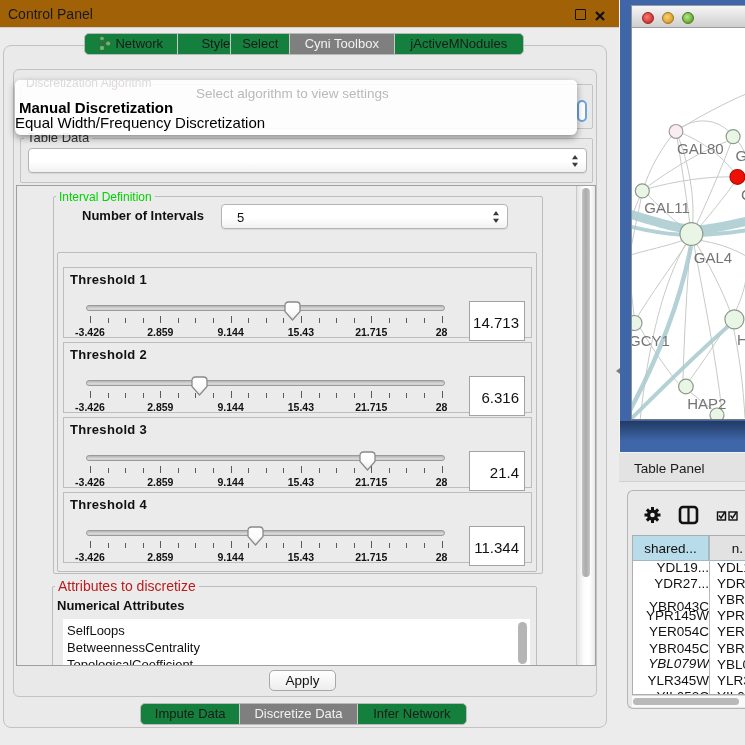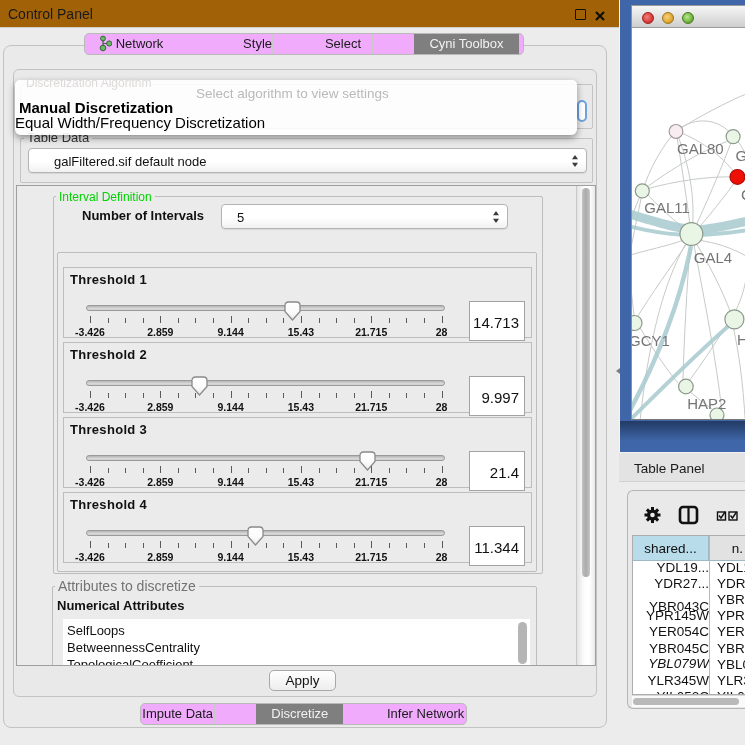--- a/index.html
+++ b/index.html
@@ -8,21 +8,21 @@
 .abs { position:absolute; }
 
 
 #cp { left:0; top:0; width:619px; height:745px; background:#ececec; }
 #cp-title { left:0; top:0; width:619px; height:28px; background:#a16207; border-bottom:1px solid #cfcfcf; }
 #cp-title .txt { position:absolute; left:8px; top:6px; font-size:14px; color:#1a1a1a; }
 #btn-float { left:575px; top:9px; width:11px; height:11px; border:1.5px solid #111; border-radius:1px; }
 #btn-close { left:594px; top:10px; width:12px; height:12px; }
 
 
-.tabbar { z-index:5; background:#f0abfc; border:1px solid #b9b9b9; border-radius:5px; overflow:hidden; display:flex;gap:41px; }
+.tabbar { z-index:5; background:#15803d; border:1px solid #b9b9b9; border-radius:5px; overflow:hidden; display:flex; }
 .tabbar .tab { font-size:13px; color:#1a1a1a; text-align:center; line-height:20px; height:100%; border-right:1px solid #c9c9c9; }
 .tabbar .tab:last-child { border-right:none; }
 .tabbar .sel { background:#7f7f7f; color:#f2f2f2; }
 #toptabs { left:84px; top:33px; width:440px; height:22px; }
 #bottabs { left:140px; top:703px; width:327px; height:22px; }
 
 
 #mainpanel { left:3px; top:45px; width:604px; height:683px; background:#eaeaea; border:1px solid #c2c2c2; border-radius:8px; }
 #innerpanel { left:13px; top:69px; width:584px; height:628px; background:#e9e9e9; border:1px solid #c3c3c3; border-radius:6px; }
 
@@ -98,32 +98,32 @@
     <svg width="13" height="17" viewBox="0 0 13 17" style="vertical-align:-4px;margin-right:4px;">
       <line x1="4" y1="4" x2="4" y2="13" stroke="#555" stroke-width="1.2"></line>
       <line x1="4" y1="8.5" x2="10" y2="8.5" stroke="#555" stroke-width="1.2"></line>
       <circle cx="4" cy="3.5" r="2.4" fill="#6cb46c" stroke="#2f6b2f" stroke-width="1"></circle>
       <circle cx="4" cy="13" r="2.8" fill="#6cb46c" stroke="#2f6b2f" stroke-width="1"></circle>
       <circle cx="10.2" cy="8.5" r="2.6" fill="#6cb46c" stroke="#2f6b2f" stroke-width="1"></circle>
     </svg>Network</div>
   <div class="tab" style="width:54px;text-align:right;">Style</div>
   <div class="tab" style="width:59px;">Select</div>
   <div class="tab sel" style="width:105px;">Cyni Toolbox</div>
+  <div class="tab" style="width:129px;">jActiveMNodules</div>
 </div>
 
 <div id="mainpanel" class="abs"></div>
 <div id="innerpanel" class="abs">
 
   <div class="group" style="left:6px; top:14px; width:573px; height:45px;"></div>
   <div class="abs" style="left:563px; top:30px; width:10px; height:22px; border:2.5px solid #6ea3dd; border-radius:5px; background:#fff;"></div>
 
   <div class="group" style="left:6px; top:68px; width:573px; height:45px;"></div>
   <div class="gtitle" style="left:10px; top:60px; color:#333; font-size:13px;">Table Data</div>
   <div class="combo" style="left:14px; top:78px; width:559px; height:25px;">
-    <span class="ctext" style="left:25px;">galFiltered.sif default node</span>
     <svg class="stepper" viewBox="0 0 8 13">
         <path d="M4 0.5 L7 4.8 L1 4.8 Z" fill="#3a3a3a"></path>
         <path d="M4 12.5 L7 8.2 L1 8.2 Z" fill="#3a3a3a"></path>
       </svg>
   </div>
 
   <div id="scrollpane" class="abs">
 
     <div class="group" style="left:36px; top:10px; width:490px; height:378px; border-color:#bdbdbd;"></div>
     <div class="gtitle" style="left:39px; top:4px; color:#00d300; background:#ebebeb;">Interval Definition</div>
@@ -225,21 +225,21 @@
               <linearGradient id="thg2" x1="0" y1="0" x2="0" y2="1">
                 <stop offset="0" stop-color="#ffffff"></stop>
                 <stop offset="0.55" stop-color="#fbfbfb"></stop>
                 <stop offset="1" stop-color="#ebebeb"></stop>
               </linearGradient>
             </defs>
             <path d="M1 4.5 Q1 1 4.5 1 L12.5 1 Q16 1 16 4.5 L16 10.5 L8.5 19 L1 10.5 Z" fill="url(#thg2)" stroke="#8a8a8a" stroke-width="1.3"></path>
           </svg>
         </div>
         <div class="vfield">
-          <span>9.997</span>
+          <span>6.316</span>
         </div>
       </div>
     <div class="tbox" style="top:231px;" id="t3">
         <span class="tlabel">Threshold 3</span>
         <div class="ticks">
           <div class="tick" style="left:26.0px; top:0px; height:7px;"></div>
           <div class="tick" style="left:43.6px; top:2px; height:5px;"></div>
           <div class="tick" style="left:61.1px; top:2px; height:5px;"></div>
           <div class="tick" style="left:78.7px; top:2px; height:5px;"></div>
           <div class="tick" style="left:96.3px; top:0px; height:7px;"></div>
@@ -326,21 +326,21 @@
             </defs>
             <path d="M1 4.5 Q1 1 4.5 1 L12.5 1 Q16 1 16 4.5 L16 10.5 L8.5 19 L1 10.5 Z" fill="url(#thg4)" stroke="#8a8a8a" stroke-width="1.3"></path>
           </svg>
         </div>
         <div class="vfield">
           <span>11.344</span>
         </div>
       </div>
 
     <div class="group" style="left:35px; top:400px; width:485px; height:90px; border-color:#bdbdbd;"></div>
-    <div class="gtitle" style="left:38px; top:392px; color:#737373; background:#ebebeb; font-size:14px;">Attributes to discretize</div>
+    <div class="gtitle" style="left:38px; top:392px; color:#b91c1c; background:#ebebeb; font-size:14px;">Attributes to discretize</div>
     <div class="abs" style="left:40px; top:412px; font-size:13px; font-weight:bold; color:#111;">Numerical Attributes</div>
     <div id="attrlist">
       <div>SelfLoops</div>
       <div>BetweennessCentrality</div>
       <div>TopologicalCoefficient</div>
     </div>
     <div class="vthumb" style="left:501px; top:436px; width:9px; height:42px; background:#b5b5b5;"></div>
 
     <div class="vscroll" style="left:559px; top:0; width:19px; height:479px;"></div>
     <div class="vthumb" style="left:565px; top:2px; width:8px; height:389px;"></div>

